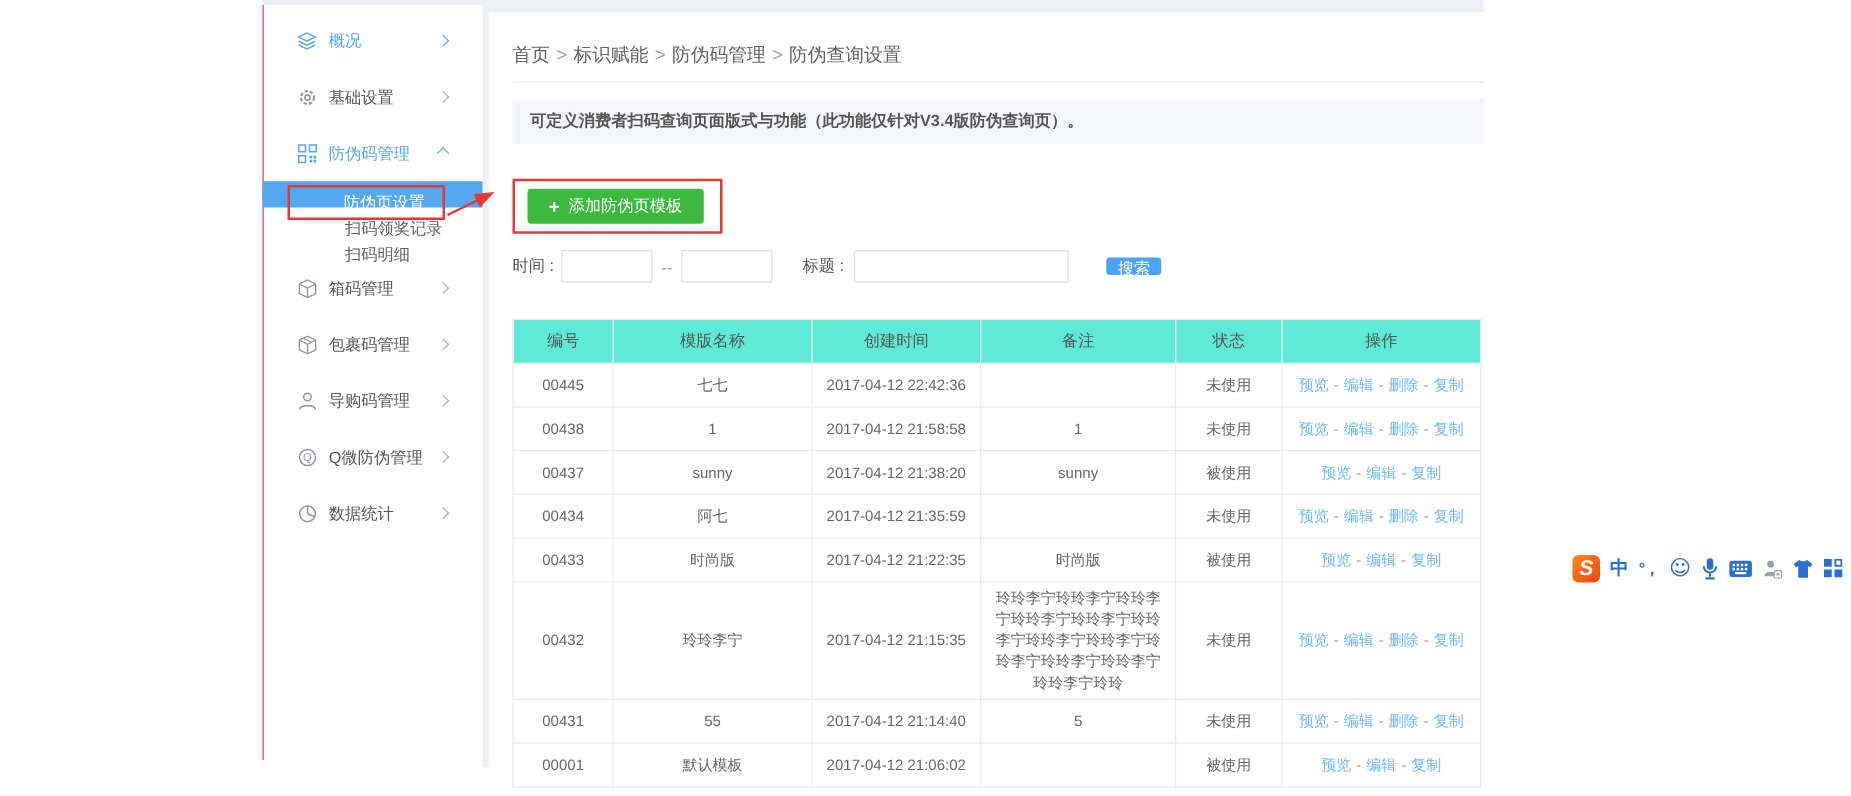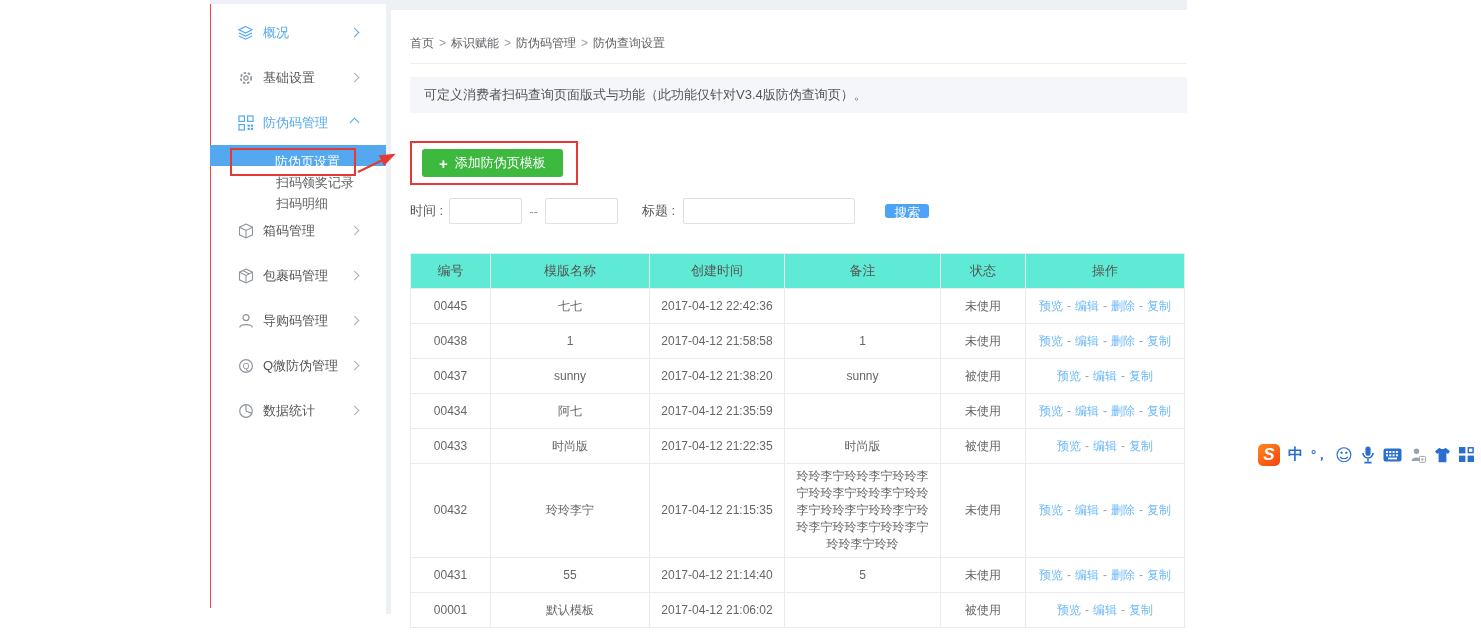--- a/index.html
+++ b/index.html
@@ -25,23 +25,23 @@
   .side-item.hl, .side-item.hl .icn { color:#54a8f0; }
   .chev { width:7px; height:7px; border-right:1px solid #a9b0b7; border-bottom:1px solid #a9b0b7; margin-left:auto; margin-right:28px; flex:none; }
   .chev.right { transform:rotate(-45deg); }
   .chev.up { transform:rotate(-135deg); }
   .side-item.hl .chev { border-color:#54a8f0; }
   .sub-item { height:21px; line-height:33px; padding-left:65px; color:#606266; font-size:13px; cursor:pointer; }
   .sub-item.active { background:#54a8f0; color:#fff; margin-left:-1px; width:176px; }
 
   
   .main { position:absolute; left:391px; top:10px; width:796px; height:604px; background:#fff; padding-left:19px; }
-  .breadcrumb { padding-top:25px; padding-bottom:11px; border-bottom:1px solid #eceef1; font-size:12px; color:#606266; }
+  .breadcrumb { padding-top:25px; padding-bottom:11px; border-bottom:1px solid #eceef1; font-size:15px; color:#606266; }
   .breadcrumb .sep { margin:0 5px; color:#9aa0a6; }
-  .notice { margin-top:13px; height:36px; line-height:36px; background:#f4f6f9; padding-left:14px; color:#555; font-size:13px; }
+  .notice { margin-top:13px; height:36px; line-height:36px; background:#f4f6f9; padding-left:14px; color:#555; font-size:13px;font-weight:bold; }
 
   .btn-zone { margin-top:28px; }
   .anno-btn-box { width:168px; height:44px; border:2px solid #e53935; display:flex; align-items:center; padding-left:10px; }
   .add-btn {
     height:28px; padding:0 17px; border:none; border-radius:3px;
     background:#3eb940; color:#fff; font-size:13px; cursor:pointer;
     display:inline-flex; align-items:center; font-family:inherit;
   }
   .add-btn .plus { font-size:15px; margin-right:7px; font-weight:bold; }
 

